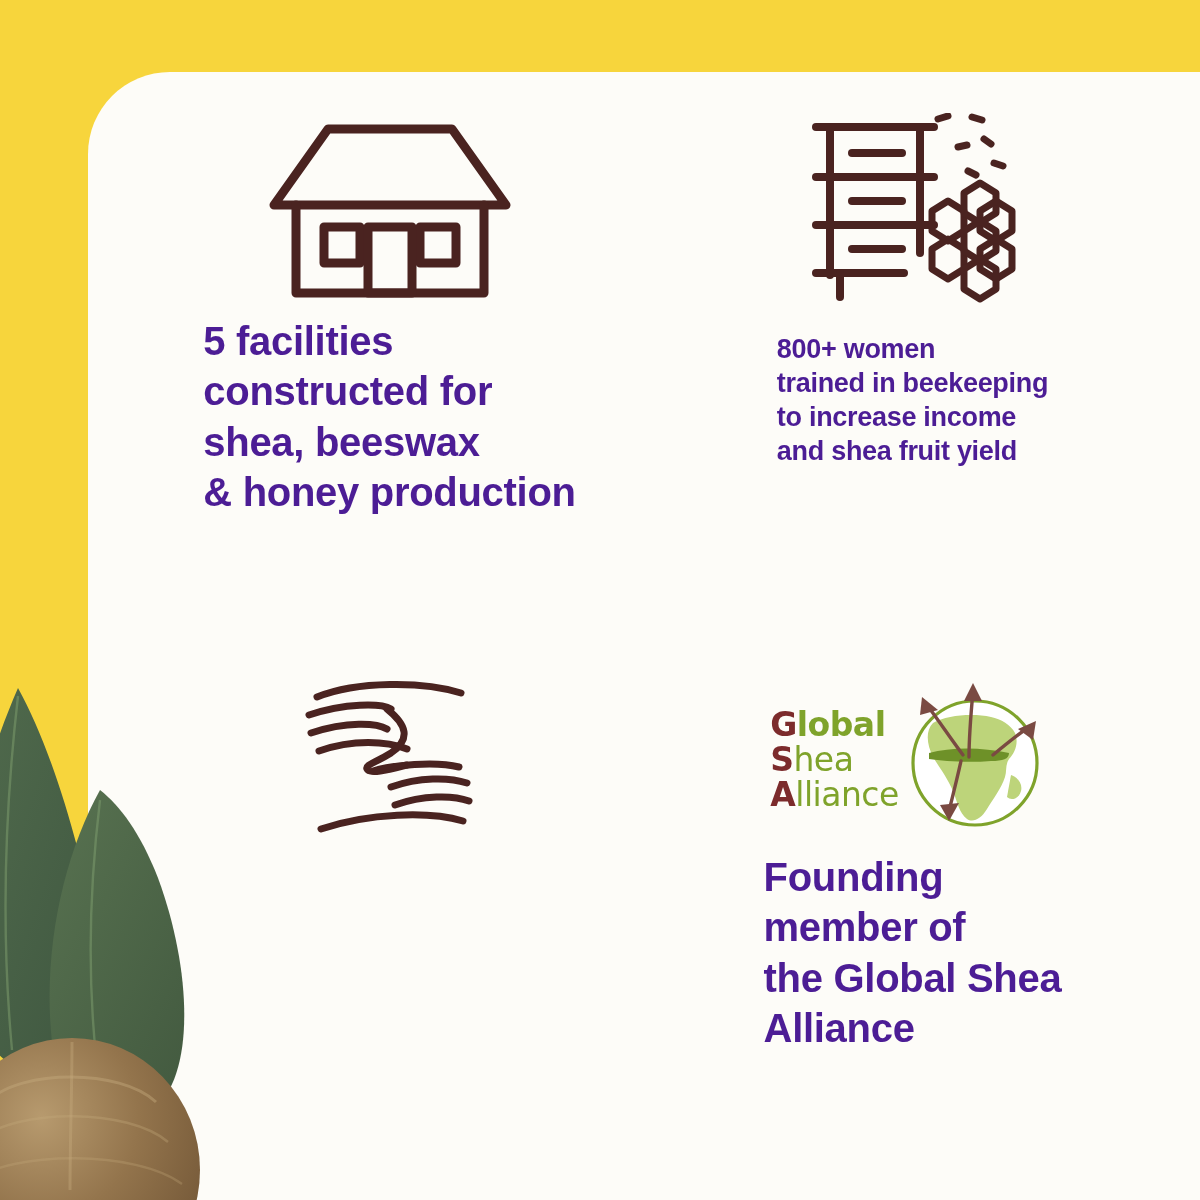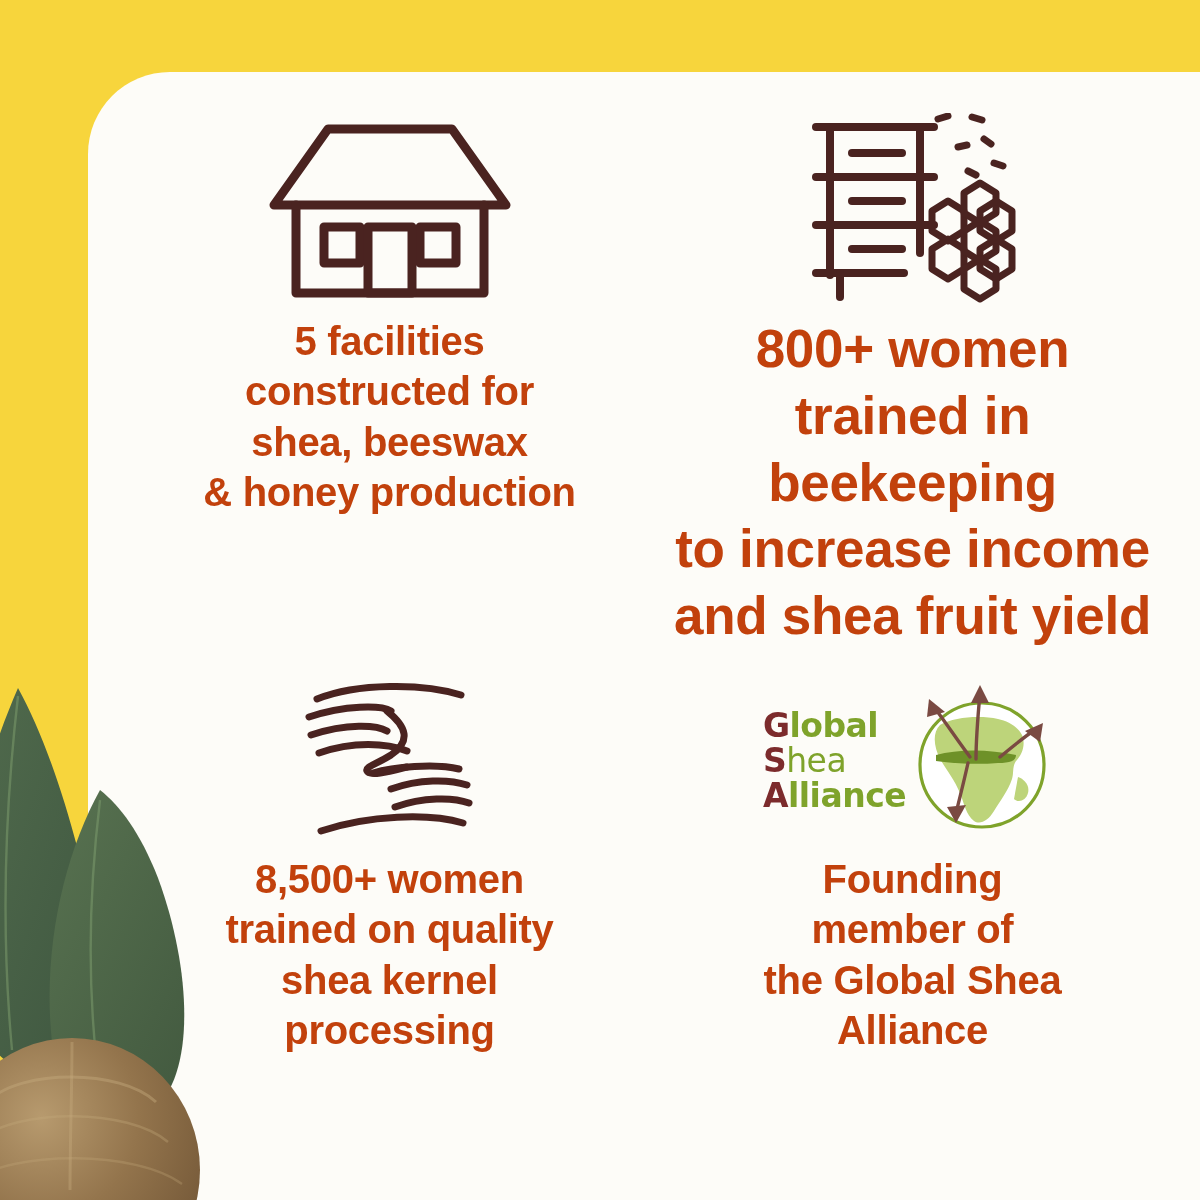--- a/index.html
+++ b/index.html
@@ -46,29 +46,29 @@
   }
   .cell.r2{justify-content:flex-start;padding-top:18px;}
 
   .icon-wrap{
     height:210px;display:flex;align-items:center;justify-content:center;
   }
   .cell.r2 .icon-wrap{height:186px;}
 
   .stat-text{
     margin:0;
-    text-align:center;
-    color:#c2410c;
+    text-align:left;
+    color:#4c1d95;
     font-weight:700;
     font-size:40px;
     line-height:1.26;
     letter-spacing:-0.3px;
     white-space:pre-line;
   }
-  .cell-2 .stat-text{font-size:53px;}
+  .cell-2 .stat-text{font-size:27px;margin-top:16px;}
   .cell-4 .stat-text{font-size:40px;margin-top:0;}
 
   
   .gsa{
     display:flex;align-items:center;justify-content:center;
     gap:0px;
   }
   .gsa-words{
     display:flex;flex-direction:column;
     line-height:1.0;
@@ -199,33 +199,29 @@
         <path d="M16 54 C 52 42, 82 44, 92 50"></path>
         <path d="M24 72 C 58 60, 92 62, 112 70"></path>
         <path d="M92 30 C 112 46, 116 60, 96 74 C 80 84, 70 86, 72 90
                  C 74 96, 96 90, 112 86"></path>
         <path d="M78 92 C 98 86, 140 82, 164 88"></path>
         <path d="M96 108 C 124 98, 154 98, 172 104"></path>
         <path d="M100 126 C 128 116, 158 116, 174 122"></path>
         <path d="M26 150 C 74 134, 134 132, 168 142"></path>
       </svg>
     </div>
-    <p class="stat-text">8,500+ women
-trained on quality
-shea kernel
-processing</p>
   </div>
 
   <div class="cell r2 cell-4">
     <div class="icon-wrap">
       <div class="gsa">
         <div class="gsa-words">
           <span><i>G</i><b style="font-weight:700">lobal</b></span>
           <span><i>S</i><b style="font-weight:400">hea</b></span>
-          <span><i>A</i><b style="font-weight:700">lliance</b></span>
+          <span><i>A</i><b style="font-weight:400">lliance</b></span>
         </div>
         <svg class="gsa-globe" viewBox="0 0 160 160" xmlns="http://www.w3.org/2000/svg">
           <circle cx="80" cy="84" r="62" fill="#FFFFFF" stroke="#7FA32B" stroke-width="3.2"></circle>
 
           <path d="M38 44 C 52 36, 78 34, 96 38 C 106 40, 116 46, 120 54
                    C 124 64, 120 74, 114 80 C 110 86, 112 92, 110 98
                    C 106 110, 98 120, 92 130 C 86 140, 78 144, 72 140
                    C 64 134, 62 122, 58 112 C 52 98, 44 88, 38 78
                    C 32 66, 30 52, 38 44 Z" fill="#BDD47A"></path>
           <path d="M116 96 C 122 98, 128 104, 126 112 C 124 120, 116 122, 112 118" fill="#BDD47A"></path>

